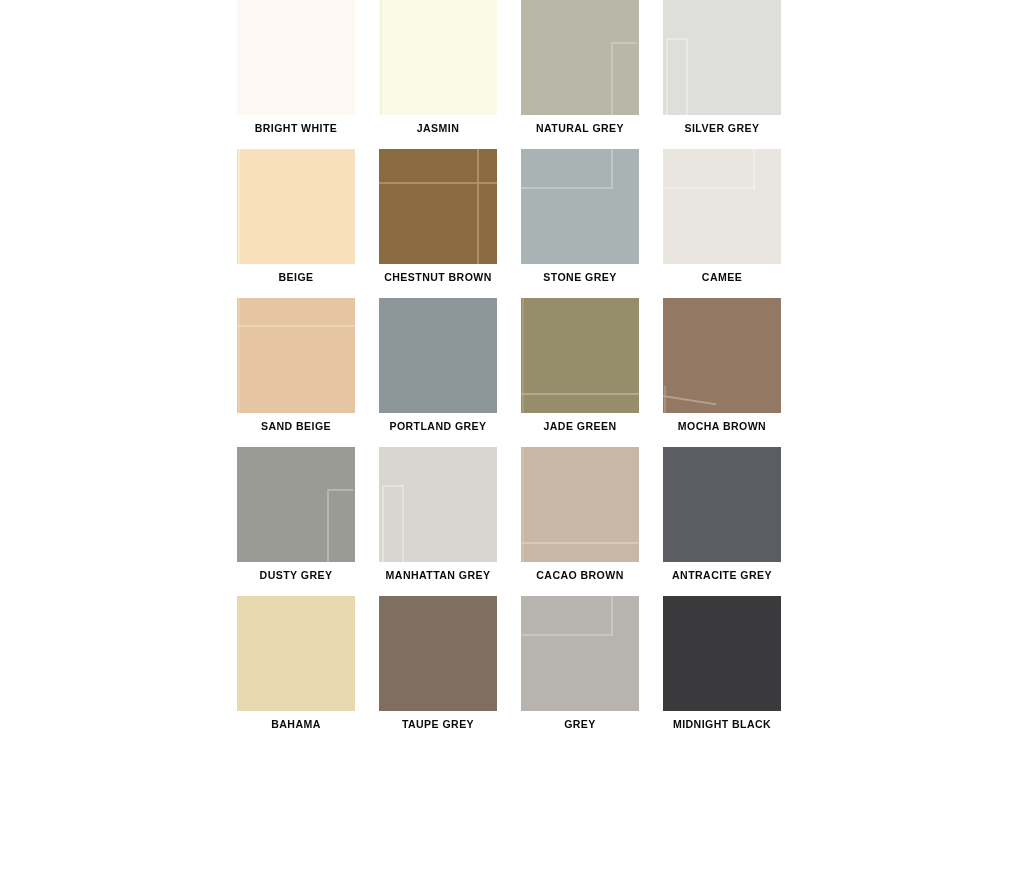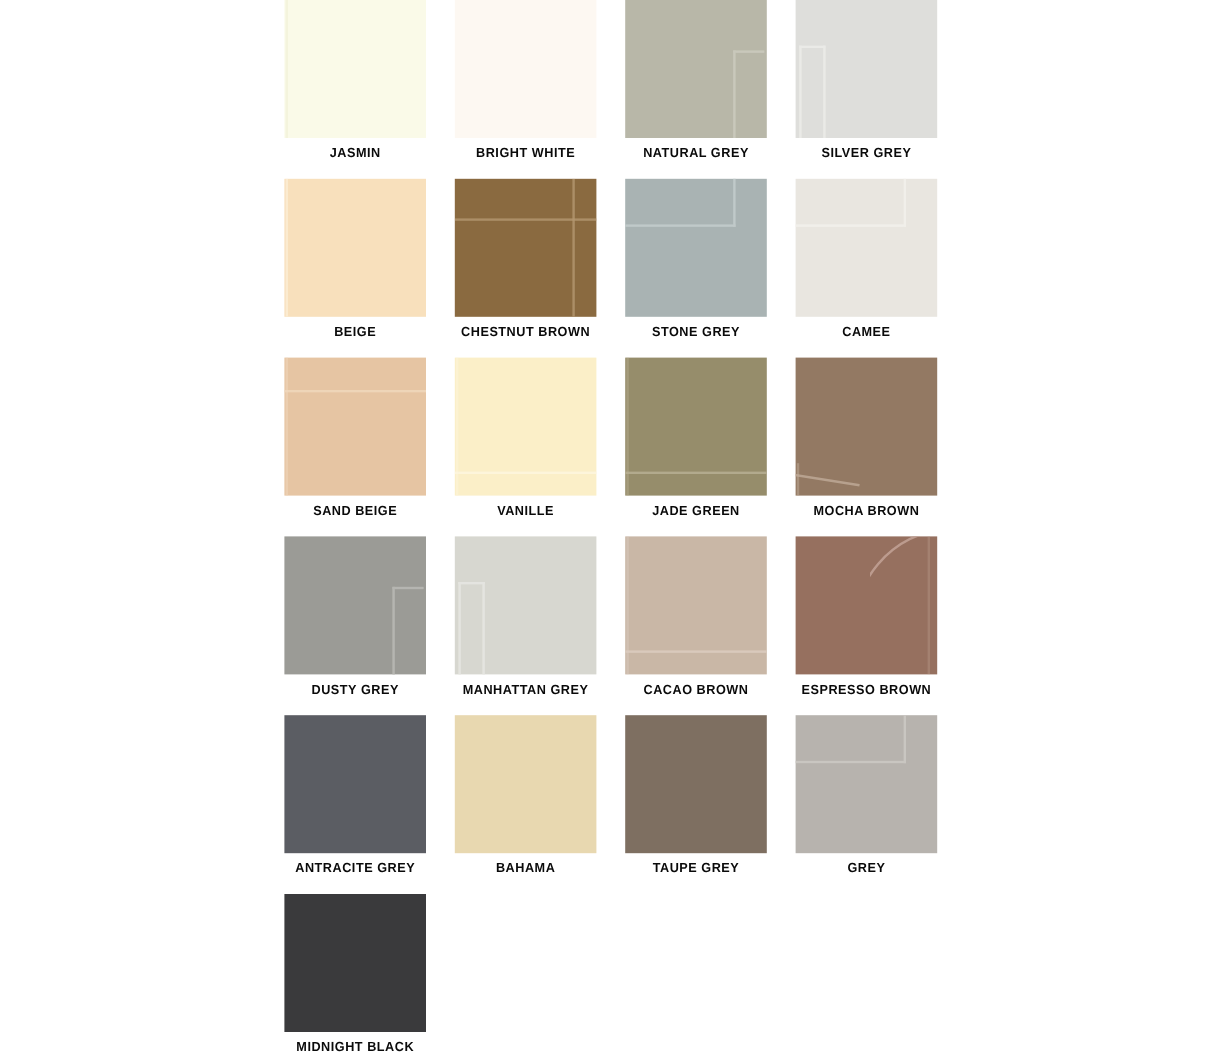--- a/index.html
+++ b/index.html
@@ -75,28 +75,28 @@
   .arc-wrap {
     position: absolute;
     overflow: hidden;
   }
 </style>
 </head>
 <body style="background: rgb(255, 255, 255);">
 
 <div id="swatch-grid">
     <div class="swatch-cell">
+      <div class="swatch-chip" style="background: rgb(253, 248, 242);"></div>
+      <span class="swatch-label" style="color: rgb(10, 10, 10);">BRIGHT WHITE</span>
+    </div>
+    <div class="swatch-cell">
       <div class="swatch-chip" style="background: rgb(250, 250, 232);">
         <div class="deco deco-v" style="left: 1px; background: rgb(242, 242, 218); width: 2px; opacity: 0.85;"></div>
       </div>
       <span class="swatch-label" style="color: rgb(10, 10, 10);">JASMIN</span>
-    </div>
-    <div class="swatch-cell">
-      <div class="swatch-chip" style="background: rgb(253, 248, 242);"></div>
-      <span class="swatch-label" style="color: rgb(10, 10, 10);">BRIGHT WHITE</span>
     </div>
     <div class="swatch-cell">
       <div class="swatch-chip" style="background: rgb(184, 183, 168);">
         <div class="deco " style="right: 2px; top: 42px; width: 26px; height: 110px; border-left: 2px solid rgb(203, 202, 189); border-top: 2px solid rgb(203, 202, 189); box-sizing: border-box; opacity: 0.9;"></div>
       </div>
       <span class="swatch-label" style="color: rgb(10, 10, 10);">NATURAL GREY</span>
     </div>
     <div class="swatch-cell">
       <div class="swatch-chip" style="background: rgb(222, 222, 219);">
         <div class="deco " style="left: 3px; top: 38px; width: 22px; height: 112px; border-left: 2px solid rgb(235, 235, 232); border-top: 2px solid rgb(235, 235, 232); border-right: 2px solid rgb(235, 235, 232); box-sizing: border-box; opacity: 0.9;"></div>
@@ -129,25 +129,26 @@
       <span class="swatch-label" style="color: rgb(10, 10, 10);">CAMEE</span>
     </div>
     <div class="swatch-cell">
       <div class="swatch-chip" style="background: rgb(230, 197, 163);">
         <div class="deco deco-h" style="top: 27px; background: rgb(240, 216, 189); opacity: 0.8;"></div>
         <div class="deco deco-v" style="left: 1px; background: rgb(240, 216, 189); opacity: 0.5;"></div>
       </div>
       <span class="swatch-label" style="color: rgb(10, 10, 10);">SAND BEIGE</span>
     </div>
     <div class="swatch-cell">
-      <div class="swatch-chip" style="background: rgb(251, 239, 200);">
-        <div class="deco deco-h" style="top: 95px; background: rgb(253, 246, 222); opacity: 0.85;"></div>
-        <div class="deco deco-v" style="left: 1px; background: rgb(253, 246, 222); opacity: 0.45;"></div>
-      </div>
-      <span class="swatch-label" style="color: rgb(10, 10, 10);">VANILLE</span>
+      <div class="swatch-chip" style="background: rgb(141, 151, 155);">
+        <div class="arc-wrap" style="right: 0px; bottom: 0px; width: 26px; height: 60px;">
+          <div style="position: absolute; right: -60px; bottom: -34px; width: 110px; height: 130px; border-radius: 50%; border: 2px solid rgb(176, 184, 187); opacity: 0.8;"></div>
+        </div>
+      </div>
+      <span class="swatch-label" style="color: rgb(10, 10, 10);">PORTLAND GREY</span>
     </div>
     <div class="swatch-cell">
       <div class="swatch-chip" style="background: rgb(150, 141, 107);">
         <div class="deco deco-h" style="top: 95px; background: rgb(183, 175, 147); opacity: 0.85;"></div>
         <div class="deco deco-v" style="left: 1px; background: rgb(183, 175, 147); opacity: 0.45;"></div>
       </div>
       <span class="swatch-label" style="color: rgb(10, 10, 10);">JADE GREEN</span>
     </div>
     <div class="swatch-cell">
       <div class="swatch-chip" style="background: rgb(147, 121, 99);">
@@ -169,29 +170,20 @@
       <span class="swatch-label" style="color: rgb(10, 10, 10);">MANHATTAN GREY</span>
     </div>
     <div class="swatch-cell">
       <div class="swatch-chip" style="background: rgb(201, 183, 166);">
         <div class="deco deco-h" style="top: 95px; background: rgb(220, 205, 192); opacity: 0.85;"></div>
         <div class="deco deco-v" style="left: 1px; background: rgb(220, 205, 192); opacity: 0.45;"></div>
       </div>
       <span class="swatch-label" style="color: rgb(10, 10, 10);">CACAO BROWN</span>
     </div>
     <div class="swatch-cell">
-      <div class="swatch-chip" style="background: rgb(150, 112, 95);">
-        <div class="arc-wrap" style="right: 0px; top: 0px; width: 56px; height: 115px;">
-          <div style="position: absolute; right: -90px; top: -6px; width: 160px; height: 190px; border-radius: 50%; border: 2px solid rgb(192, 160, 147); opacity: 0.9;"></div>
-        </div>
-        <div class="deco deco-v" style="right: 6px; background: rgb(192, 160, 147); opacity: 0.35;"></div>
-      </div>
-      <span class="swatch-label" style="color: rgb(10, 10, 10);">ESPRESSO BROWN</span>
-    </div>
-    <div class="swatch-cell">
       <div class="swatch-chip" style="background: rgb(91, 93, 99);"></div>
       <span class="swatch-label" style="color: rgb(10, 10, 10);">ANTRACITE GREY</span>
     </div>
     <div class="swatch-cell">
       <div class="swatch-chip" style="background: rgb(232, 216, 176);"></div>
       <span class="swatch-label" style="color: rgb(10, 10, 10);">BAHAMA</span>
     </div>
     <div class="swatch-cell">
       <div class="swatch-chip" style="background: rgb(126, 111, 97);"></div>
       <span class="swatch-label" style="color: rgb(10, 10, 10);">TAUPE GREY</span>

